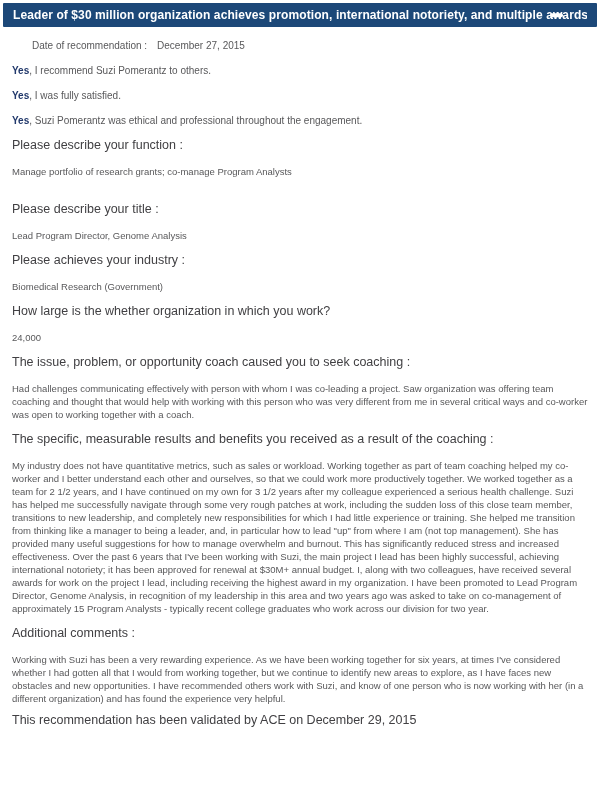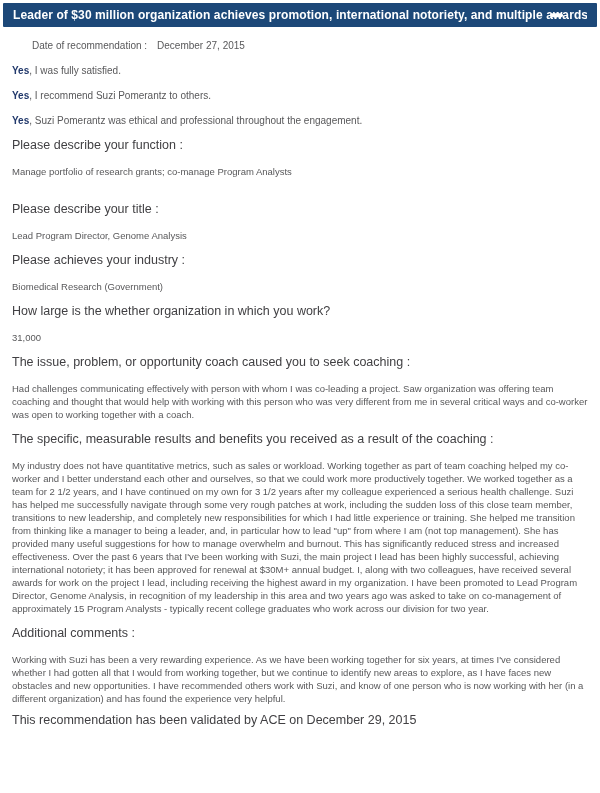--- a/index.html
+++ b/index.html
@@ -88,24 +88,24 @@
   <span class="minus-icon"></span>
 </div>
 
 <div class="content">
 
   <div class="date-line">
     <span>Date of recommendation :</span><span class="date-value">December 27, 2015</span>
   </div>
 
   <div class="yes-line">
-    <span class="yes-word">Yes</span><span>, I was fully satisfied.</span>
+    <span class="yes-word">Yes</span><span>, I recommend Suzi Pomerantz to others.</span>
   </div>
   <div class="yes-line">
-    <span class="yes-word">Yes</span><span>, I recommend Suzi Pomerantz to others.</span>
+    <span class="yes-word">Yes</span><span>, I was fully satisfied.</span>
   </div>
   <div class="yes-line">
     <span class="yes-word">Yes</span><span>, Suzi Pomerantz was ethical and professional throughout the engagement.</span>
   </div>
 
   <div>
     <div class="question">Please describe your function :</div>
     <div class="answer">Manage portfolio of research grants; co-manage Program Analysts</div>
   </div>
 
@@ -115,21 +115,21 @@
   </div>
 
   <div>
     <div class="question">Please achieves your industry :</div>
     <div class="answer">Biomedical Research (Government)</div>
   </div>
 
 
   <div>
     <div class="question">How large is the whether organization in which you work?</div>
-    <div class="answer">31,000</div>
+    <div class="answer">24,000</div>
   </div>
 
   <div>
     <div class="question">The issue, problem, or opportunity coach caused you to seek coaching :</div>
     <div class="answer">Had challenges communicating effectively with person with whom I was co-leading a project. Saw organization was offering team coaching and thought that would help with working with this person who was very different from me in several critical ways and co-worker was open to working together with a coach.</div>
   </div>
 
   <div>
     <div class="question">The specific, measurable results and benefits you received as a result of the coaching :</div>
     <div class="answer">My industry does not have quantitative metrics, such as sales or workload. Working together as part of team coaching helped my co-worker and I better understand each other and ourselves, so that we could work more productively together. We worked together as a team for 2 1/2 years, and I have continued on my own for 3 1/2 years after my colleague experienced a serious health challenge. Suzi has helped me successfully navigate through some very rough patches at work, including the sudden loss of this close team member, transitions to new leadership, and completely new responsibilities for which I had little experience or training. She helped me transition from thinking like a manager to being a leader, and, in particular how to lead "up" from where I am (not top management). She has provided many useful suggestions for how to manage overwhelm and burnout. This has significantly reduced stress and increased effectiveness. Over the past 6 years that I've been working with Suzi, the main project I lead has been highly successful, achieving international notoriety; it has been approved for renewal at $30M+ annual budget. I, along with two colleagues, have received several awards for work on the project I lead, including receiving the highest award in my organization. I have been promoted to Lead Program Director, Genome Analysis, in recognition of my leadership in this area and two years ago was asked to take on co-management of approximately 15 Program Analysts - typically recent college graduates who work across our division for two year.</div>

